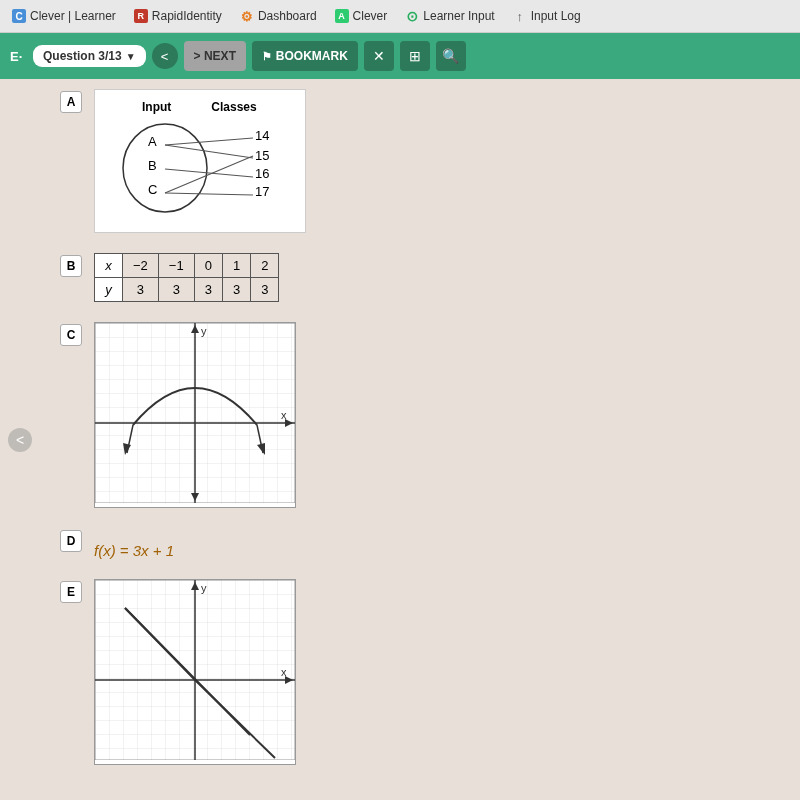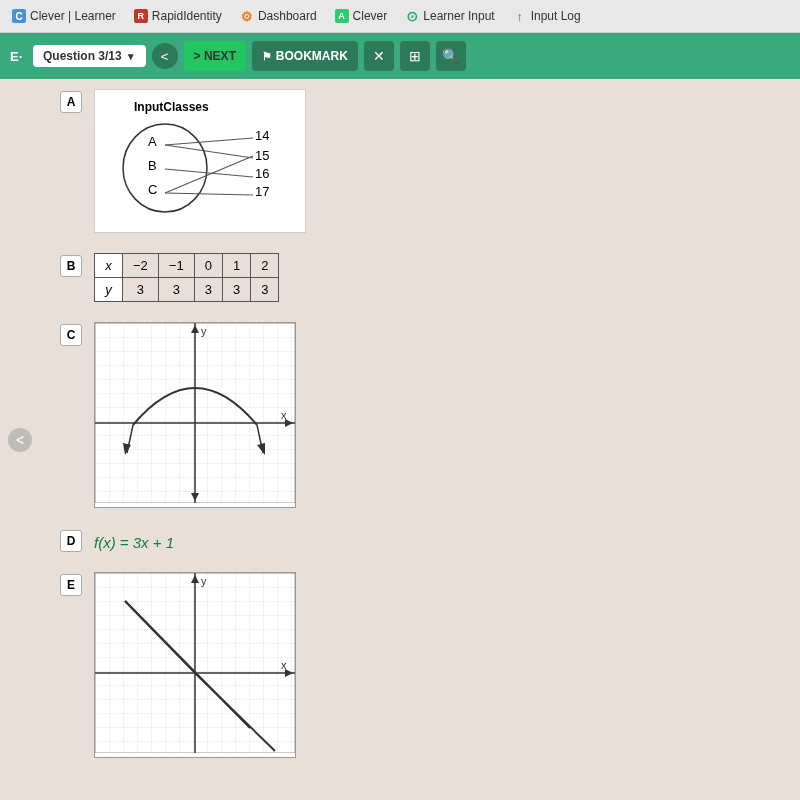--- a/index.html
+++ b/index.html
@@ -61,21 +61,21 @@
       gap: 6px;
     }
     .toolbar-label {
       color: white;
       font-size: 13px;
       font-weight: bold;
       margin-right: 4px;
     }
     .toolbar-question-badge {
       background: white;
-      border-radius: 4px;
+      border-radius: 9px;
       padding: 4px 10px;
       font-size: 12px;
       color: #333;
       font-weight: 600;
       display: flex;
       align-items: center;
       gap: 4px;
     }
     .toolbar-btn {
       background: white;
@@ -85,21 +85,21 @@
       cursor: pointer;
       font-size: 12px;
       color: #333;
       display: flex;
       align-items: center;
       gap: 4px;
       font-weight: 600;
       height: 30px;
     }
     .toolbar-btn.next {
-      background: #22c55e;
+      background: #a3a3a3;
       color: #333;
     }
     .toolbar-btn.bookmark {
       background: #2c7a5a;
       color: white;
     }
     .toolbar-icon-btn {
       background: #2c7a5a;
       border: none;
       border-radius: 4px;
@@ -181,24 +181,25 @@
     
     .mapping-diagram {
       background: white;
       border: 1px solid #ccc;
       padding: 10px 15px;
       display: inline-block;
       position: relative;
     }
     .mapping-header {
       display: flex;
+      gap: 40px;
       font-size: 12px;
       font-weight: bold;
       margin-bottom: 4px;
-      margin-left: 24px;
+      margin-left: 32px;
     }
 
     
     .function-table {
       border-collapse: collapse;
       font-size: 13px;
     }
     .function-table td {
       border: 1px solid #555;
       padding: 4px 10px;
@@ -216,22 +217,22 @@
       border: 1px solid #999;
       display: inline-block;
       position: relative;
       overflow: visible;
     }
 
     
     .formula-text {
       font-size: 15px;
       font-style: italic;
-      color: #15803d;
-      margin-top: 6px;
+      color: #a16207;
+      margin-top: 14px;
     }
   </style>
 </head>
 <body>
 
 <div id="browser-tabs">
   <div class="tab-item">
     <span class="tab-icon clever">C</span>
     <span>Clever | Learner</span>
   </div>

